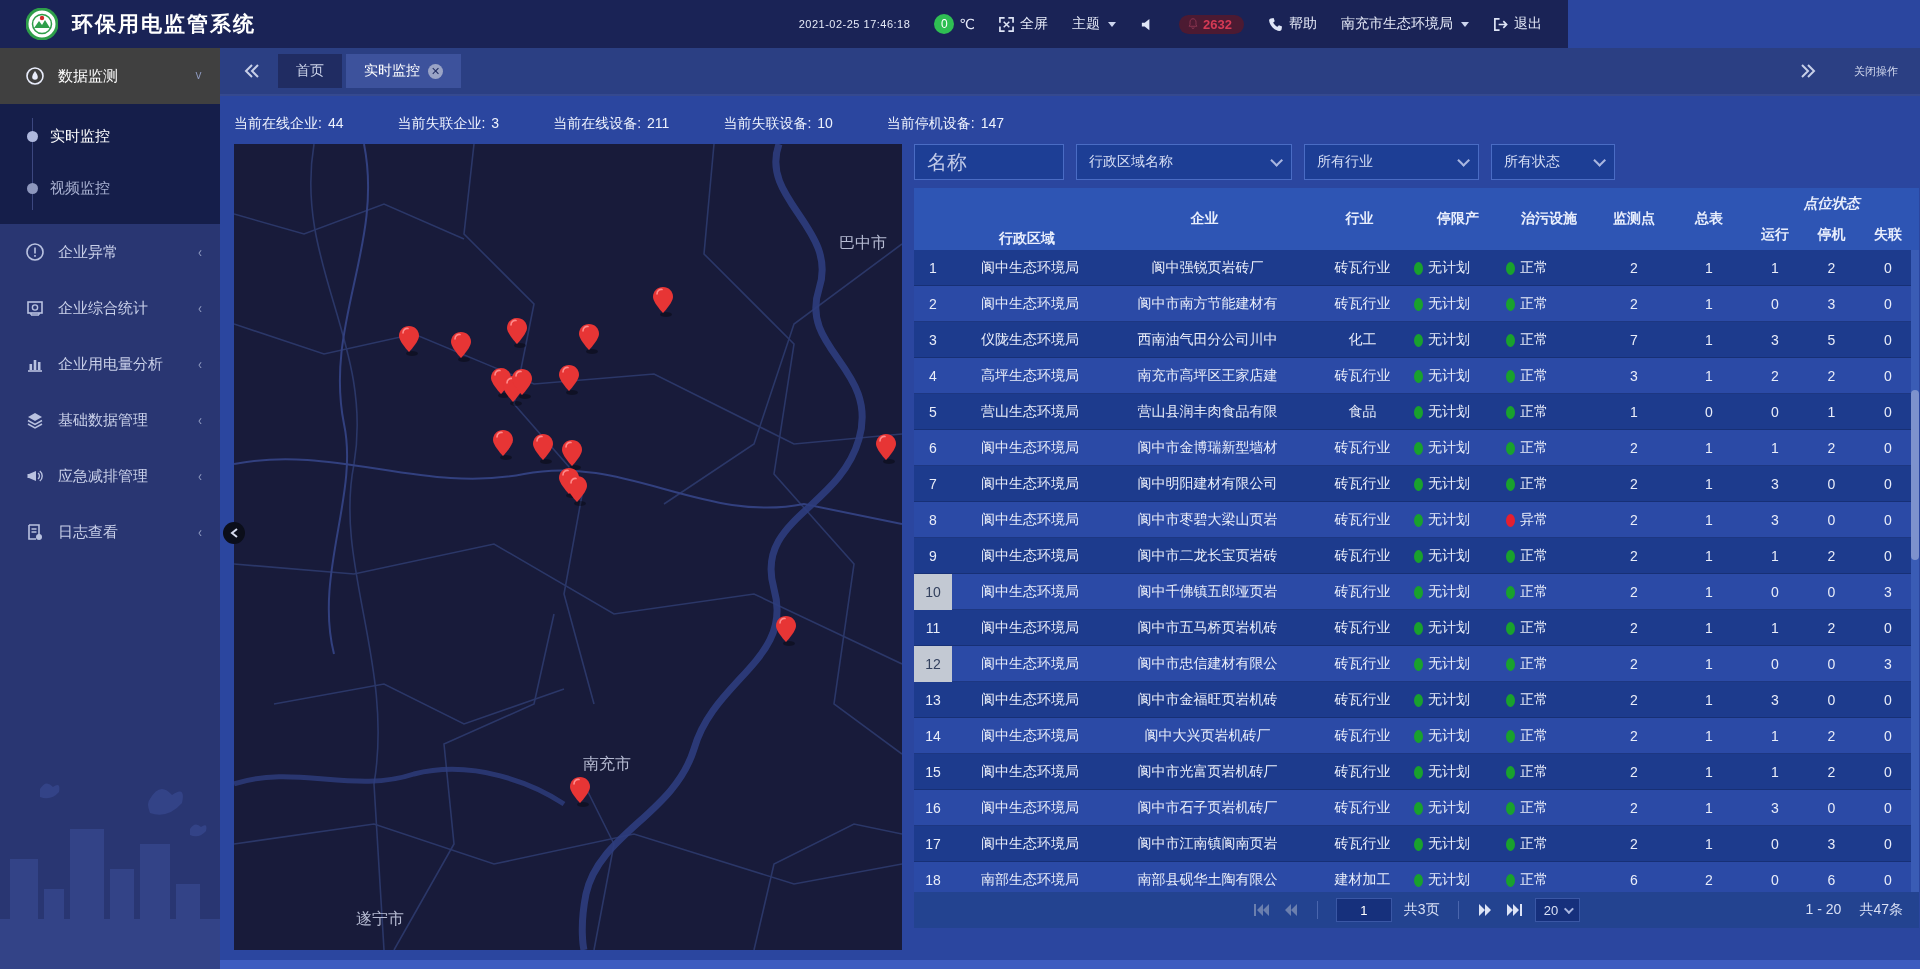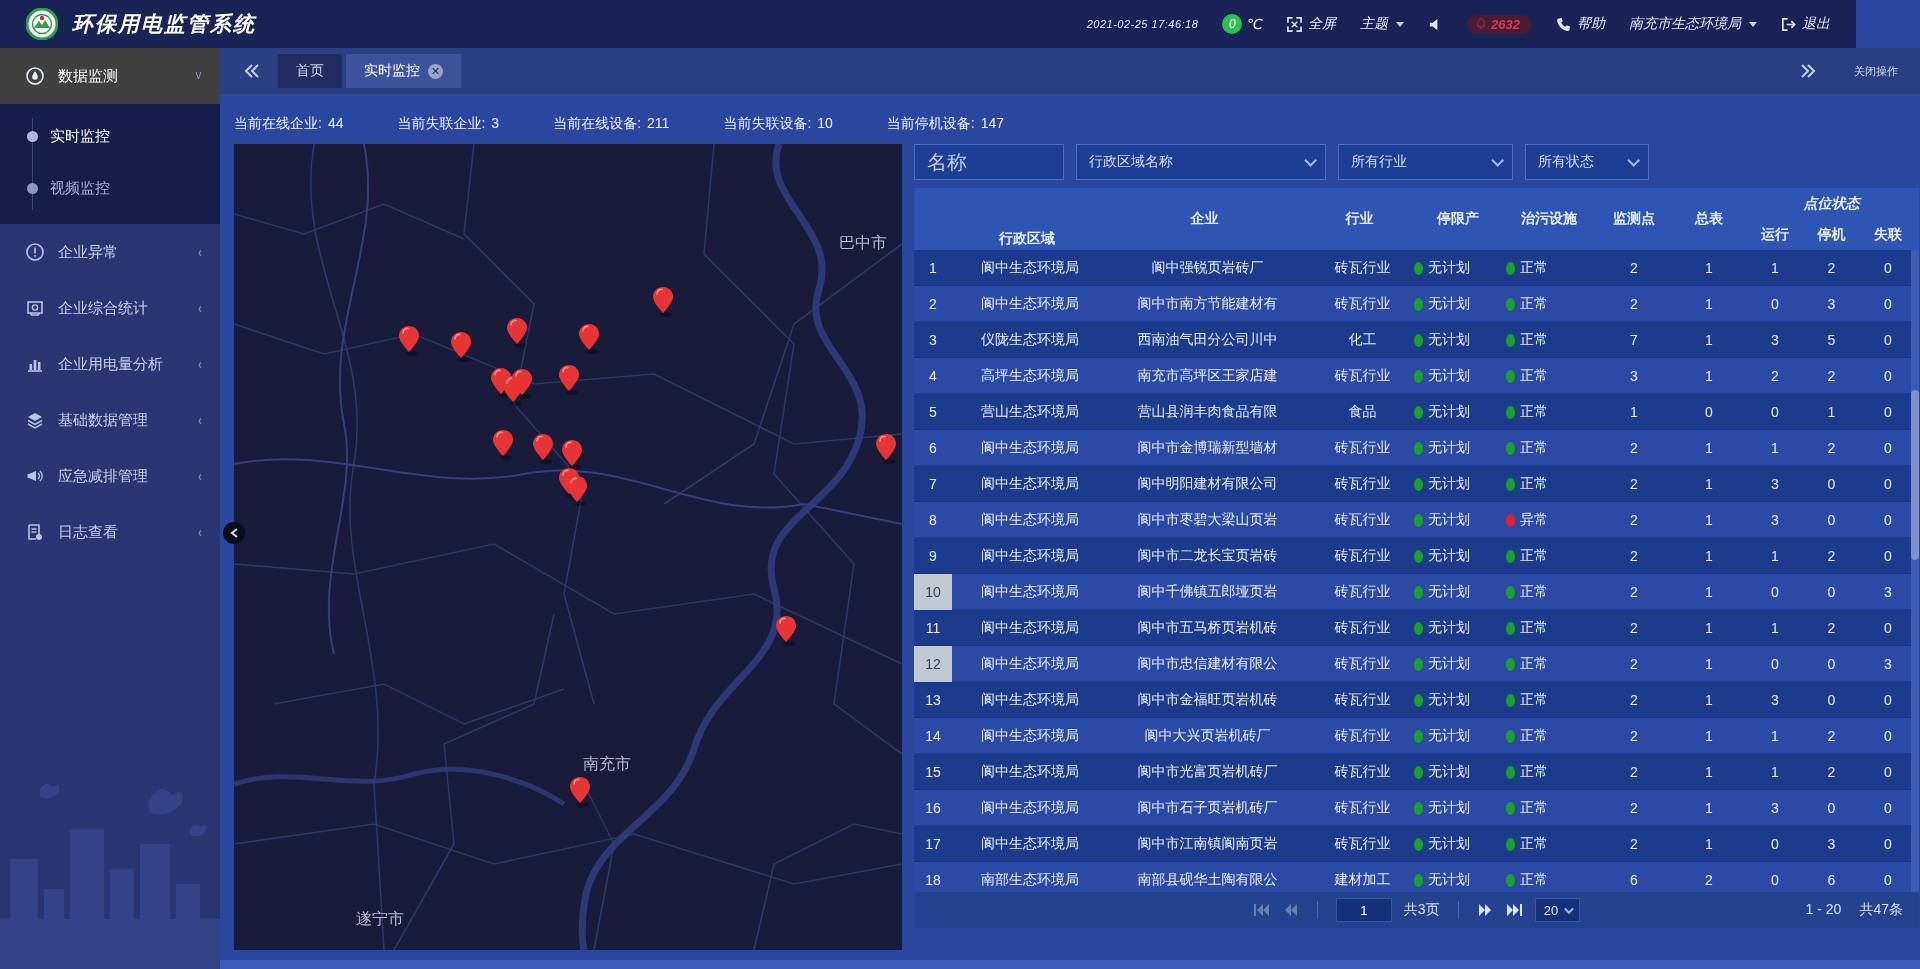--- a/index.html
+++ b/index.html
@@ -1,20 +1,20 @@
 <!DOCTYPE html>
 <html><head>
 <meta charset="utf-8">
 <style>
   * { box-sizing: border-box; margin: 0; padding: 0; }
   html,body { width:1920px; height:969px; overflow:hidden; }
   body { font-family:"Liberation Sans","DejaVu Sans",sans-serif; background:#2b469f; position:relative; color:#fff; }
 
   
-  .header { position:absolute; top:0; left:0; width:1856px; height:48px; background:#1a2356; display:flex; align-items:center; z-index:10;font-style:italic; }
+  .header { position:absolute; top:0; left:0; width:1568px; height:48px; background:#1a2356; display:flex; align-items:center; z-index:10; }
   .logo { width:32px; height:32px; margin-left:26px; }
   .app-title { font-size:21px; font-weight:bold; letter-spacing:2px; margin-left:14px; color:#fff; }
   .header-right { margin-left:auto; display:flex; align-items:center; gap:24px; padding-right:26px; font-size:14px; color:#e6eaf8; }
   .h-datetime { font-size:11px; letter-spacing:0.5px; }
   .temp-chip { display:flex; align-items:center; gap:5px; }
   .temp-circle { width:20px; height:20px; border-radius:50%; background:#2fbf53; color:#fff; font-size:12px; display:flex; align-items:center; justify-content:center; }
   .h-item { display:flex; align-items:center; gap:6px; cursor:pointer; white-space:nowrap; }
   .caret-down { width:0; height:0; border-left:4px solid transparent; border-right:4px solid transparent; border-top:5px solid #cdd5ee; display:inline-block; margin-left:2px; }
   .notif-badge { background:#4c1a32; border-radius:10px; padding:2px 12px 2px 8px; display:flex; align-items:center; gap:4px; }
   .notif-badge .cnt { color:#d63a55; font-size:13px; font-weight:bold; }
@@ -413,21 +413,21 @@
             </g>
           </g>
       </svg>
     </div>
 
     <div class="right-panel">
       <div class="filters">
         <div class="f-input" style="width:150px;">
           <input type="text" placeholder="名称" style="">
         </div>
-        <div class="f-select" style="width:250px;">
+        <div class="f-select" style="width:216px;">
           <span>行政区域名称</span>
           <span class="sel-caret"></span>
         </div>
         <div class="f-select" style="width:175px;">
           <span>所有行业</span>
           <span class="sel-caret"></span>
         </div>
         <div class="f-select" style="width:124px;">
           <span>所有状态</span>
           <span class="sel-caret"></span>

